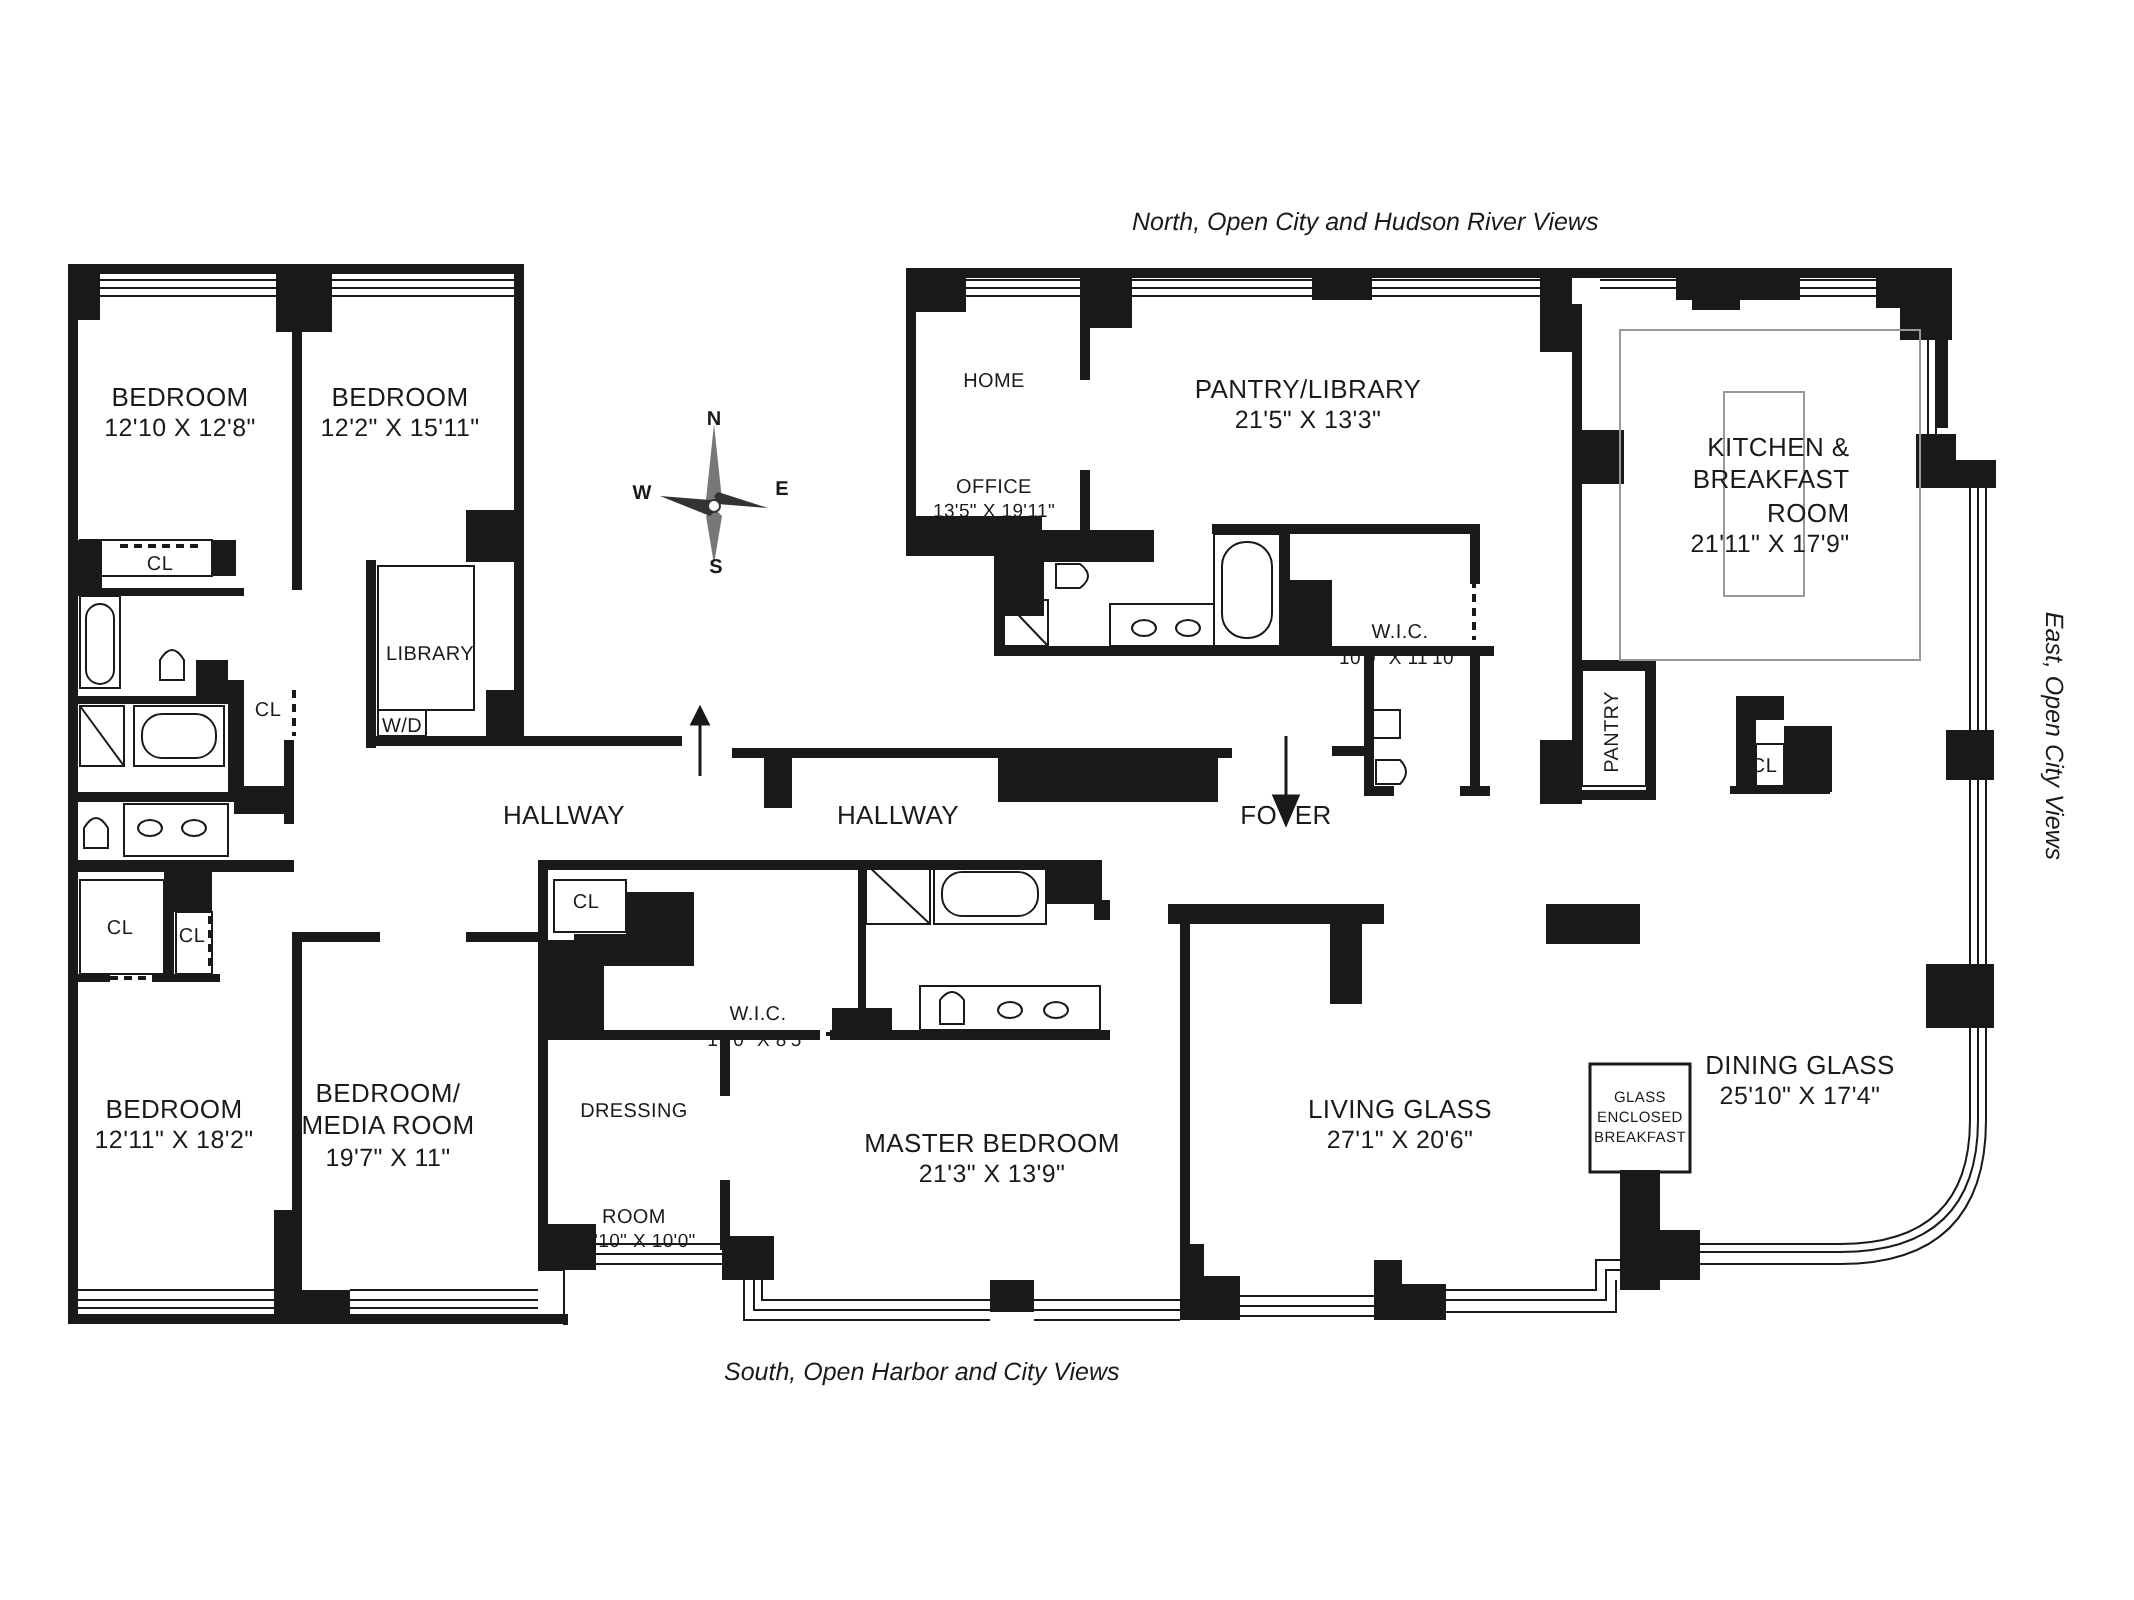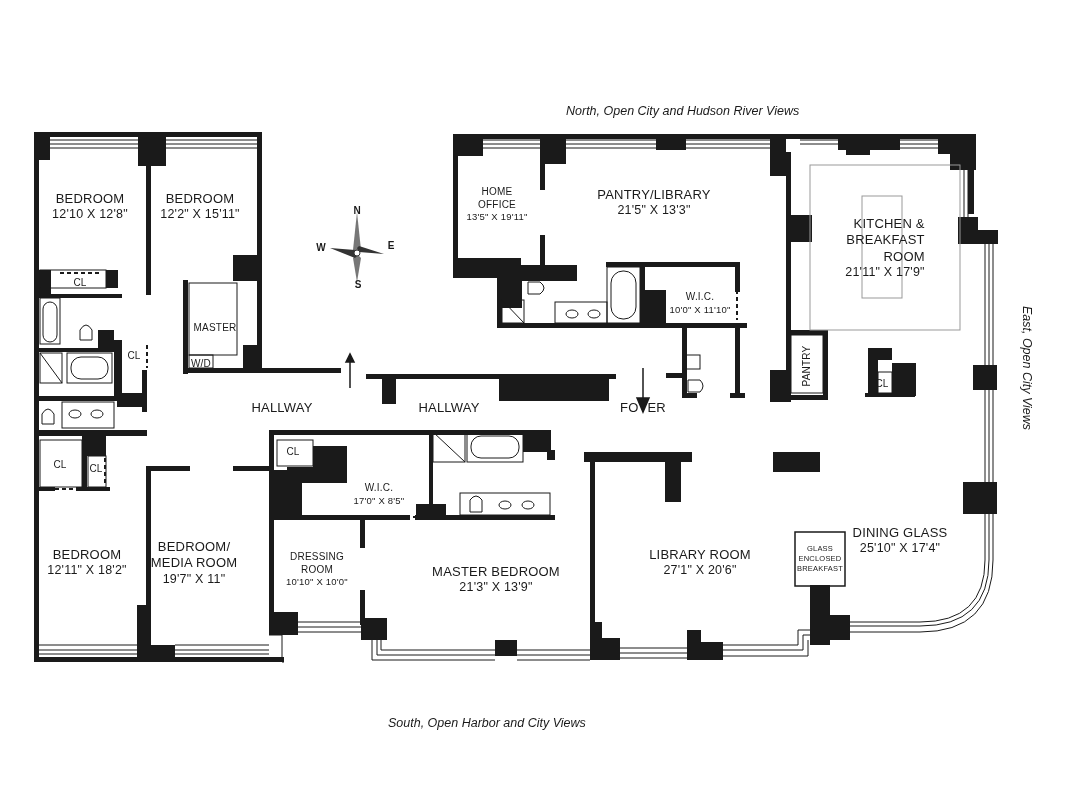--- a/index.html
+++ b/index.html
@@ -1,21 +1,21 @@
 <!DOCTYPE html>
 <html><head>
 <meta charset="utf-8">
 <style>
   html, body { margin:0; padding:0; background:#ffffff; }
   body { width:1067px; height:800px; position:relative; overflow:hidden; font-family:"Liberation Sans", "DejaVu Sans", sans-serif; color:#1a1a1a; }
   #plan { position:absolute; left:0; top:0; width:1067px; height:800px; }
   .lbl { position:absolute; text-align:center; white-space:nowrap; transform:translate(-50%,-50%); line-height:1.25; letter-spacing:0.2px; }
   .rn { font-size:13px; }
   .rd { font-size:12.5px; }
-  .sm .rn { font-size:10px; }
+  .sm .rn { font-size:10px;margin-top:40px; }
   .sm .rd { font-size:9.5px; }
   .cl { font-size:10px; }
   .view { position:absolute; font-style:italic; font-size:12.5px; white-space:nowrap; }
   .view-e { transform:translate(-50%,-50%) rotate(90deg); }
   .compass-letter { position:absolute; font-size:10px; font-weight:bold; transform:translate(-50%,-50%); }
 </style>
 </head>
 <body>
 
 <svg id="plan" viewBox="0 0 1067 800" xmlns="http://www.w3.org/2000/svg">
@@ -272,21 +272,21 @@
     <circle cx="357" cy="253" r="3" fill="#fff" stroke="#333"></circle>
   </g>
 </svg>
 
 <span class="compass-letter" style="left:357px;top:210px;">N</span>
 <span class="compass-letter" style="left:321px;top:247px;">W</span>
 <span class="compass-letter" style="left:391px;top:245px;">E</span>
 <span class="compass-letter" style="left:358px;top:284px;">S</span>
 
 <span class="view" style="left:566px;top:104px;text-align:right;">North, Open City and Hudson River Views</span>
-<span class="view" style="left:362px;top:716px;margin-left:26px;">South, Open Harbor and City Views</span>
+<span class="view" style="left:362px;top:679px;">South, Open Harbor and City Views</span>
 <span class="view view-e" style="left:1027px;top:368px;">East, Open City Views</span>
 
 <div class="lbl" style="left:90px;top:207px;">
   <div class="rn">BEDROOM</div>
   <div class="rd">12'10 X 12'8"</div>
 </div>
 <div class="lbl" style="left:200px;top:207px;">
   <div class="rn">BEDROOM</div>
   <div class="rd">12'2" X 15'11"</div>
 </div>
@@ -325,34 +325,34 @@
 <div class="lbl sm" style="left:317px;top:569px;">
   <div class="rn">DRESSING</div>
   <div class="rn">ROOM</div>
   <div class="rd">10'10" X 10'0"</div>
 </div>
 <div class="lbl" style="left:496px;top:580px;">
   <div class="rn">MASTER BEDROOM</div>
   <div class="rd">21'3" X 13'9"</div>
 </div>
 <div class="lbl" style="left:700px;top:563px;">
-  <div class="rn">LIBRARY ROOM</div>
+  <div class="rn">LIVING GLASS</div>
   <div class="rd">27'1" X 20'6"</div>
 </div>
 <div class="lbl" style="left:900px;top:541px;">
   <div class="rn">DINING GLASS</div>
   <div class="rd">25'10" X 17'4"</div>
 </div>
 <div class="lbl" style="left:820px;top:559px;font-size:7.5px;line-height:1.35;">
   <div>GLASS</div>
   <div>ENCLOSED</div>
   <div>BREAKFAST</div>
 </div>
 
-<span class="lbl cl" style="left:215px;top:328px;">MASTER</span>
+<span class="lbl cl" style="left:215px;top:328px;">LIBRARY</span>
 <span class="lbl cl" style="left:201px;top:364px;">W/D</span>
 <span class="lbl cl" style="left:807px;top:366px;transform:translate(-50%,-50%) rotate(-90deg);">PANTRY</span>
 <span class="lbl rn" style="left:282px;top:408px;">HALLWAY</span>
 <span class="lbl rn" style="left:449px;top:408px;">HALLWAY</span>
 <span class="lbl rn" style="left:643px;top:408px;">FOYER</span>
 
 <span class="lbl cl" style="left:80px;top:283px;">CL</span>
 <span class="lbl cl" style="left:134px;top:356px;">CL</span>
 <span class="lbl cl" style="left:60px;top:465px;">CL</span>
 <span class="lbl cl" style="left:96px;top:469px;">CL</span>

